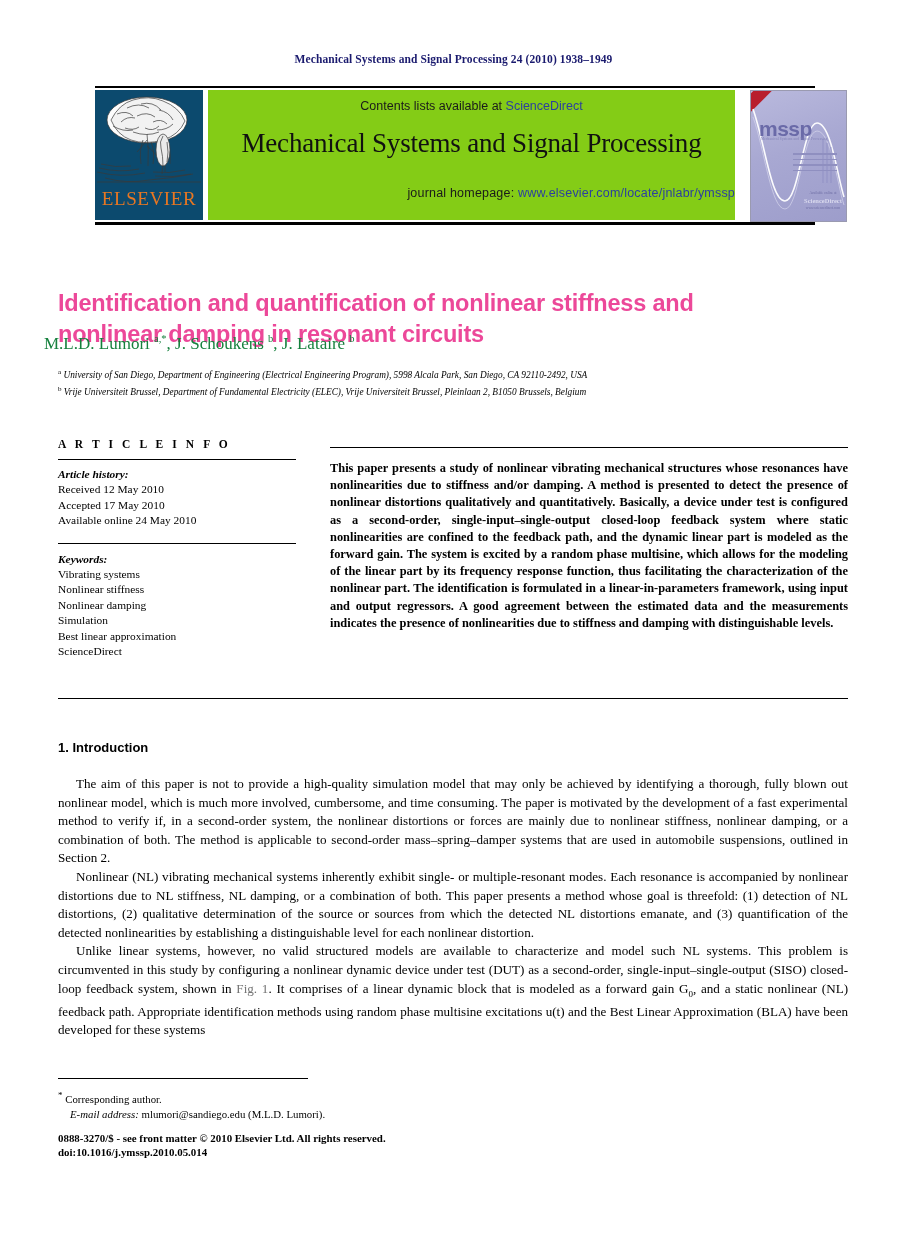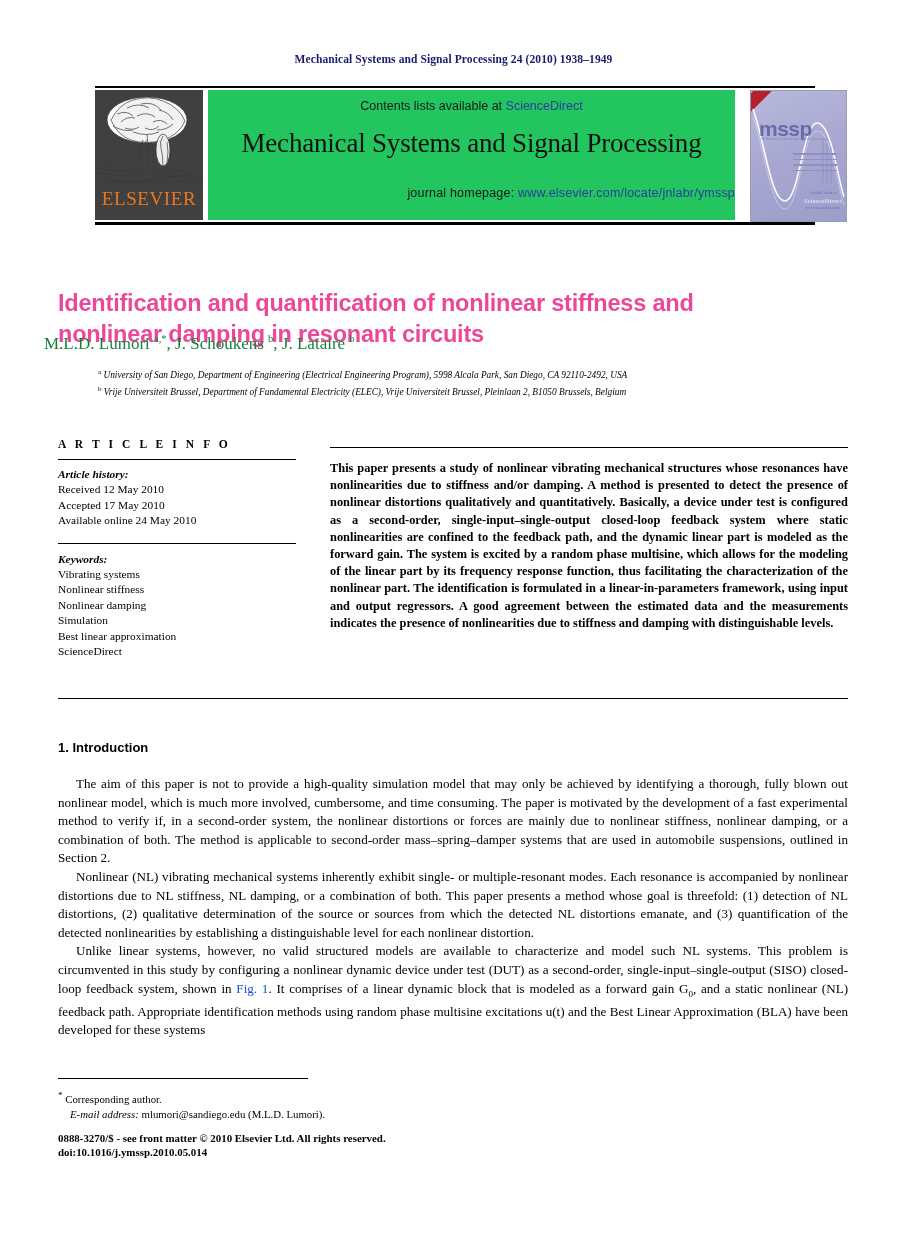--- a/index.html
+++ b/index.html
@@ -55,21 +55,21 @@
     width: 720px;
     height: 3px;
     background: #000;
   }
 
   .elsevier-logo {
     position: absolute;
     left: 0; top: 0;
     width: 108px;
     height: 130px;
-    background: #404040;
+    background: #0c4a6e;
     text-decoration: underline;
   }
   .elsevier-tree {
     position: absolute;
     left: 2px; top: 0px;
     width: 104px;
     height: 98px;
   }
   .elsevier-word {
     position: absolute;
@@ -80,21 +80,21 @@
     font-size: 19px;
     letter-spacing: 0.6px;
     color: #E87722;
   }
 
   .journal-band {
     position: absolute;
     left: 113px; top: 0;
     width: 527px;
     height: 130px;
-    background: #22c55e;
+    background: #84cc16;
     text-align: center;
   }
   .contents-line {
     position: absolute;
     left: 0; top: 9px;
     width: 527px;
     font-family: "Liberation Sans", sans-serif;
     font-size: 12.5px;
     color: #1a1a1a;
   }
@@ -214,21 +214,20 @@
   }
   .affiliations {
     position: absolute;
     left: 58px; top: 366px;
     width: 790px;
     font-family: "Liberation Serif", serif;
     font-style: italic;
     font-size: 9.3px;
     line-height: 13.6px;
     color: #000;
-    margin-left: 40px;
   }
   .affiliations sup {
     font-size: 7px;
     font-style: normal;
     vertical-align: super;
   }
 
   
   .info-col {
     position: absolute;
@@ -313,21 +312,21 @@
     font-size: 13.1px;
     line-height: 18.6px;
     text-align: justify;
     color: #000;
   }
   .body-text p {
     margin: 0;
     text-indent: 18px;
   }
   .body-text .figref {
-    color: #1d4ed8;
+    color: #737373;
   }
   .body-text sub {
     font-size: 9px;
   }
 
   
   .footnote-rule {
     position: absolute;
     left: 58px; top: 1078px;
     width: 250px;

